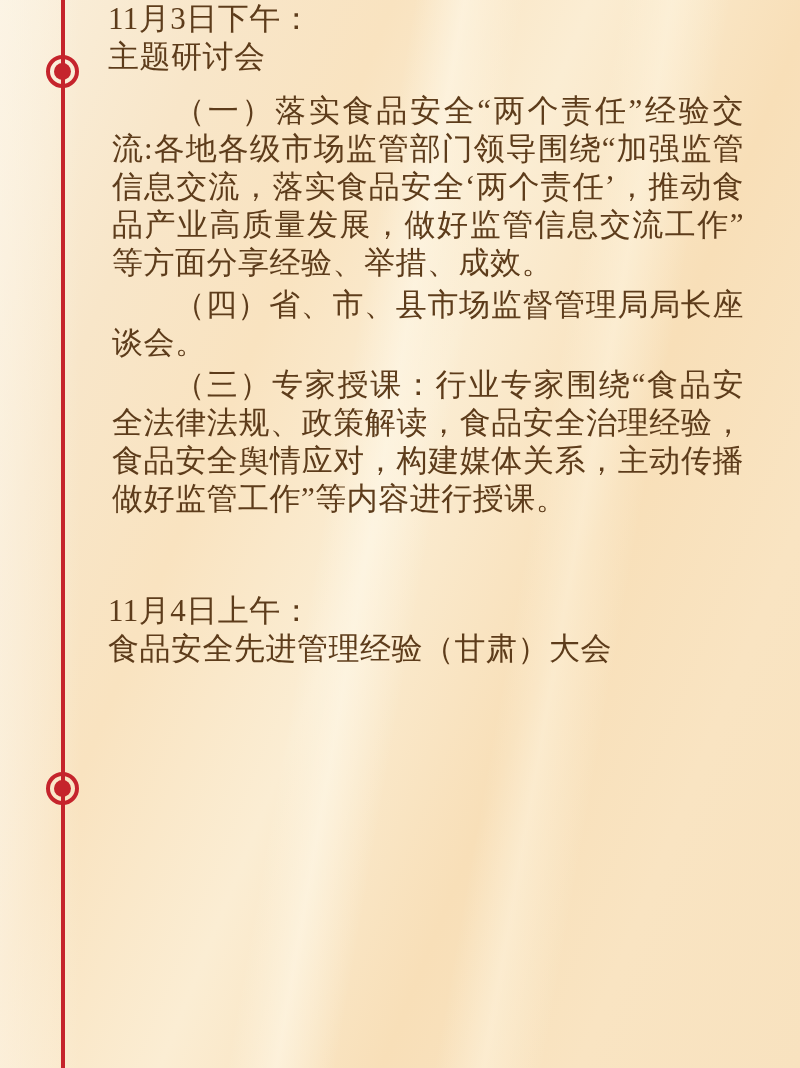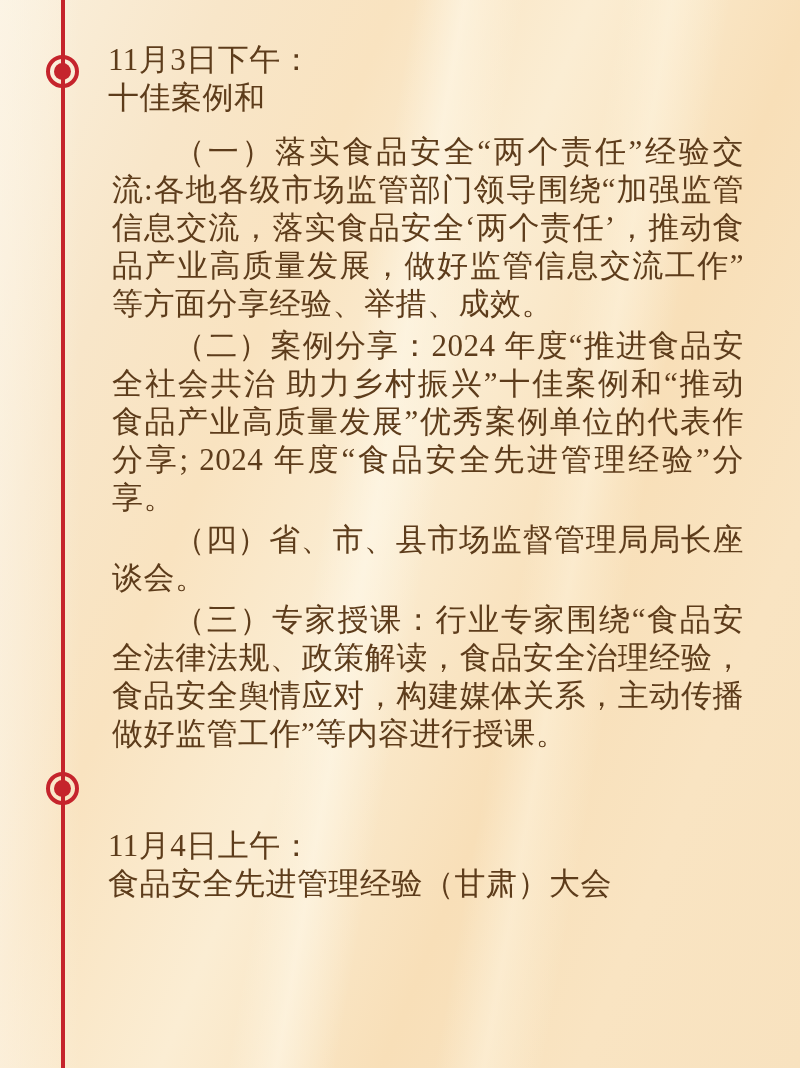--- a/index.html
+++ b/index.html
@@ -47,21 +47,20 @@
   .bullet .dot {
     width: 17px; height: 17px;
     border-radius: 50%;
     display: block;
   }
   .content {
     position: absolute;
     left: 108px; top: 0;
     width: 640px;
     z-index: 3;
-    padding-top: 41px;
     font-size: 31px;
     line-height: 38px;
     letter-spacing: 0.5px;
   }
   .session h2 {
     margin: 0;
     font-size: 31px;
     line-height: 38px;
     font-weight: normal;
   }
@@ -84,24 +83,23 @@
     <span class="dot" style="background: rgb(197, 36, 44);"></span>
   </div>
   <div class="bullet bullet-2" style="border-color: rgb(197, 36, 44);">
     <span class="dot" style="background: rgb(197, 36, 44);"></span>
   </div>
 
   <div class="content" style="color: rgb(93, 60, 27);">
 
     <section class="session session-1">
       <h2 class="time">11月3日下午：</h2>
-      <h2 class="title">十佳案例和</h2>
+      <h2 class="title">主题研讨会</h2>
       <div class="paras">
         <p>（一）落实食品安全“两个责任”经验交流:各地各级市场监管部门领导围绕“加强监管信息交流，落实食品安全‘两个责任’，推动食品产业高质量发展，做好监管信息交流工作”等方面分享经验、举措、成效。</p>
-        <p>（二）案例分享：2024 年度“推进食品安全社会共治 助力乡村振兴”十佳案例和“推动食品产业高质量发展”优秀案例单位的代表作分享; 2024 年度“食品安全先进管理经验”分享。</p>
         <p>（四）省、市、县市场监督管理局局长座谈会。</p>
         <p>（三）专家授课：行业专家围绕“食品安全法律法规、政策解读，食品安全治理经验，食品安全舆情应对，构建媒体关系，主动传播做好监管工作”等内容进行授课。</p>
       </div>
     </section>
 
     <section class="session session-2">
       <h2 class="time">11月4日上午：</h2>
       <h2 class="title">食品安全先进管理经验（甘肃）大会</h2>
     </section>
 

